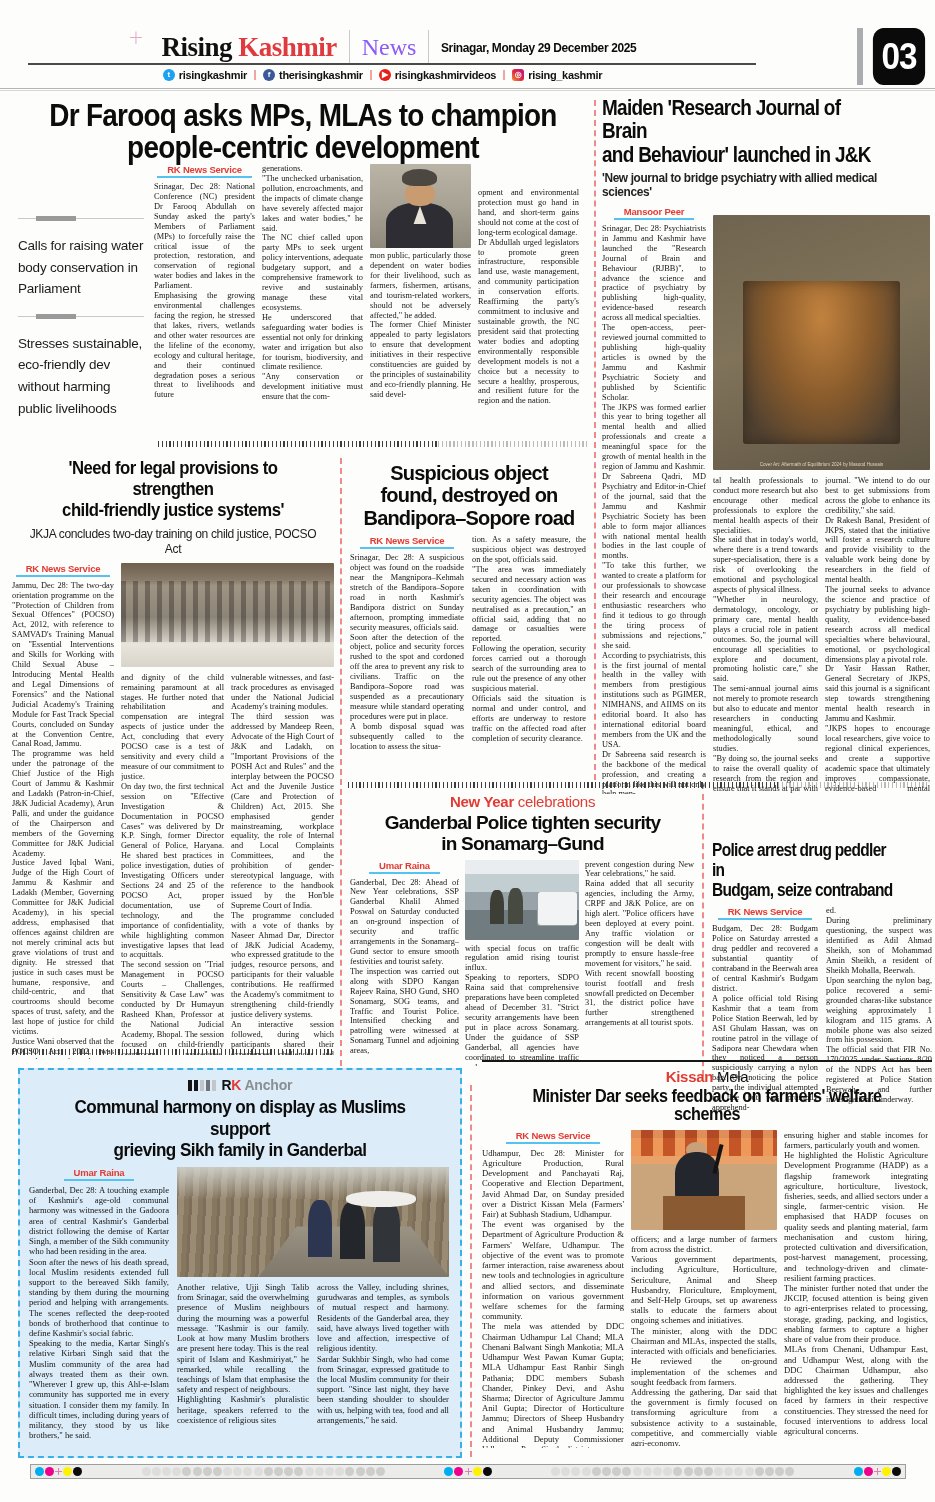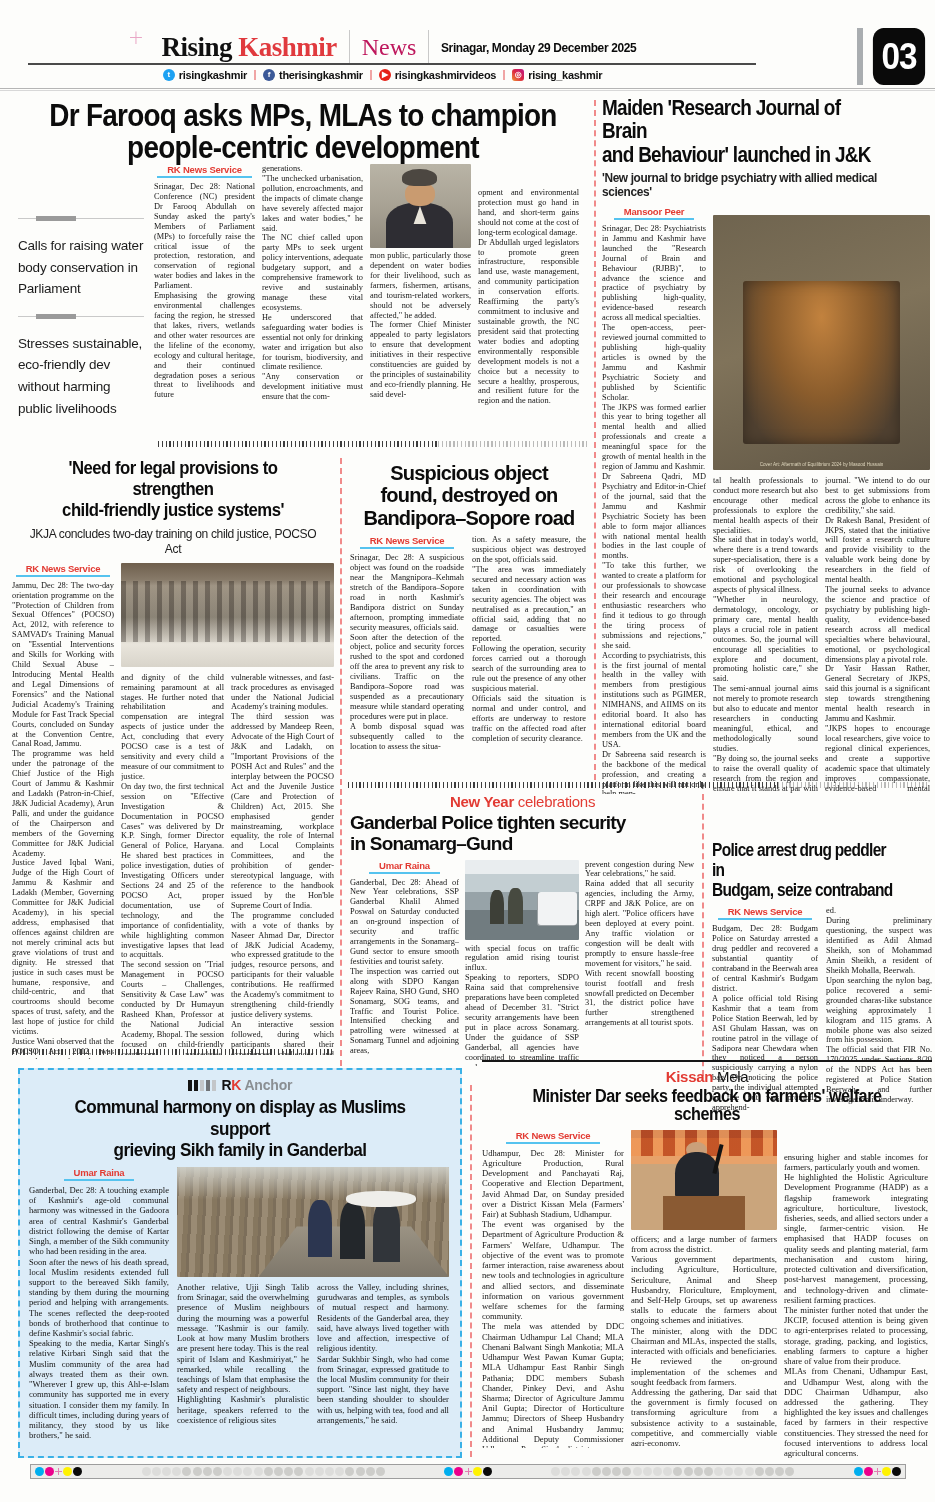--- a/index.html
+++ b/index.html
@@ -20,21 +20,21 @@
   .hatch .hl2{width:150px;background:repeating-linear-gradient(90deg,#3d3d3d 0 1.3px,transparent 1.3px 3.8px);opacity:.35;}
   .kicker{font-family:"Liberation Sans",sans-serif;font-weight:700;font-size:15px;text-align:center;letter-spacing:-.3px;}
   .ph{position:relative;overflow:hidden;border-radius:1px;}
   .ph i{position:absolute;display:block;}
   
   .masthead{left:0;top:22px;width:935px;height:72px;}
   .brand-row{position:absolute;left:0;right:120px;top:8px;display:flex;justify-content:center;align-items:center;gap:12px;}
   .brand{font-family:"Liberation Serif",serif;font-weight:700;font-size:27px;color:#111;letter-spacing:-.5px;}
   .brand .red{color:#e03a3e;}
   .m-sep{width:1px;height:34px;background:#c9c9c9;}
-  .section-t{font-family:"Liberation Serif",serif;font-size:24px;color:#be185d;}
+  .section-t{font-family:"Liberation Serif",serif;font-size:24px;color:#8b5cf6;}
   .dateline{font-family:"Liberation Sans",sans-serif;font-weight:700;font-size:13px;letter-spacing:-.4px;transform:scaleX(.92);transform-origin:left center;color:#0b0b0b;}
   .m-rule1{position:absolute;left:28px;top:41px;width:728px;height:2px;background:#4a4a4a;}
   .social-row{position:absolute;left:0;right:170px;top:47px;display:flex;justify-content:center;align-items:center;gap:7px;
               font-family:"Liberation Sans",sans-serif;font-weight:700;font-size:11px;letter-spacing:-.3px;color:#111;}
   .soc{display:flex;align-items:center;gap:4px;}
   .soc-ic{width:12px;height:12px;border-radius:50%;color:#fff;font-size:8px;line-height:12px;text-align:center;font-family:"Liberation Sans",sans-serif;font-weight:700;}
   .ic-tw{background:#1da1f2;}.ic-fb{background:#3b5998;}.ic-yt{background:#e62117;}
   .ic-ig{background:linear-gradient(45deg,#f09433,#dc2743 50%,#bc1888);border-radius:3px;}
   .soc-bar{width:2px;height:10px;background:#f0a5a5;}
   .m-rule2{position:absolute;left:0;top:66px;width:935px;height:1px;background:#b5b5b5;box-shadow:0 2px 0 #d8d8d8;}
@@ -78,21 +78,21 @@
   .a3-cols .col2{width:103px;}
   .gphoto{width:213px;height:104px;background:linear-gradient(180deg,#6f5f4d 0%,#877a69 16%,#a59a89 22%,#8e8779 52%,#e9e5dc 78%,#d8d4ca 100%);}
   .gphoto i{left:0;top:18%;width:100%;height:58%;background:repeating-linear-gradient(90deg,rgba(35,28,24,.38) 0 5px,rgba(120,110,100,.12) 5px 12px);}
   
   .a4{left:350px;top:462px;width:238px;height:316px;}
   .a4 .hl1{font-size:20px;text-align:center;line-height:1.12;}
   .a4-cols{display:flex;gap:8px;margin-top:6px;}
   .a4 .col{width:114px;}
   
   .a5{left:350px;top:793px;width:345px;height:286px;}
-  .a5 .hl1{font-size:19px;text-align:left;line-height:1.12;margin-top:2px;}
+  .a5 .hl1{font-size:19px;text-align:center;line-height:1.12;margin-top:2px;}
   .a5-cols{display:flex;gap:6px;margin-top:5px;}
   .a5 .c1,.a5 .c3{width:109px;}
   .a5 .c2{width:114px;}
   .snphoto{width:114px;height:80px;margin-bottom:4px;background:linear-gradient(180deg,#e9edef 0 18%,#c3ced2 18% 40%,#97a3a8 40% 62%,#717c80 62%);}
   .snphoto .f1{left:22%;top:38%;width:12%;height:42%;background:#3d3f37;border-radius:40% 40% 0 0;}
   .snphoto .f2{left:38%;top:36%;width:13%;height:44%;background:#474a40;border-radius:40% 40% 0 0;}
   .snphoto .van{right:2%;top:40%;width:34%;height:42%;background:#f2f3f4;border-radius:3px;box-shadow:-1px 1px 0 #9aa0a3;}
   
   .a6{left:712px;top:840px;width:220px;height:284px;}
   .a6 .hl1{font-size:18px;line-height:1.12;}
@@ -113,21 +113,21 @@
   .funphoto .sky{left:0;top:0;width:100%;height:30%;background:linear-gradient(180deg,rgba(214,216,210,.85),rgba(214,216,210,0));}
   .funphoto .path{left:30%;bottom:0;width:70%;height:46%;background:linear-gradient(180deg,#9b9384,#7e776a);clip-path:polygon(20% 0,80% 0,100% 100%,0 100%);}
   .funphoto .bier{left:62%;top:22%;width:26%;height:14%;background:#efeeea;border-radius:45%;}
   .funphoto .p1{left:48%;top:30%;width:9%;height:52%;background:#2c3650;border-radius:40% 40% 0 0;}
   .funphoto .p2{left:60%;top:32%;width:9%;height:52%;background:#23272b;border-radius:40% 40% 0 0;}
   .funphoto .p3{left:72%;top:30%;width:10%;height:56%;background:#31353a;border-radius:40% 40% 0 0;}
   
   .a8{left:482px;top:1060px;width:450px;height:400px;border-top:2px solid #161616;padding-top:6px;box-sizing:border-box;}
   .a8 .hl1{font-size:18px;text-align:center;letter-spacing:-.5px;transform:scaleX(.9);transform-origin:center top;margin-top:2px;}
   .a8-cols{display:flex;gap:7px;margin-top:6px;}
-  .a8 .c1{width:142px;}.a8 .c2{width:146px;}.a8 .c3{width:144px;margin-top:22px;}
+  .a8 .c1{width:142px;}.a8 .c2{width:146px;}.a8 .c3{width:144px;}
   .minphoto{width:146px;height:100px;margin-bottom:4px;background:linear-gradient(180deg,#b8552f 0 8%,#d96a33 8% 26%,#e8a26a 26% 34%,#caa57c 34%);}
   .minphoto .canopy{left:0;top:0;width:100%;height:26%;background:repeating-linear-gradient(90deg,rgba(255,190,120,.55) 0 10px,rgba(170,60,25,.45) 10px 22px);}
   .minphoto .man{left:30%;top:22%;width:30%;height:46%;background:#23262c;border-radius:46% 46% 8% 8%;}
   .minphoto .head{left:38%;top:12%;width:14%;height:16%;background:#caa07a;border-radius:50%;}
   .minphoto .podium{left:22%;bottom:0;width:56%;height:34%;background:#8a5a33;}
   .minphoto .mic{left:58%;top:14%;width:2.5%;height:30%;background:#141414;transform:rotate(14deg);}
   .kick-red{color:#e23b33;}
   .kick-blk{color:#111;font-weight:400;}
   .kick-lgt{font-weight:400;}
   

